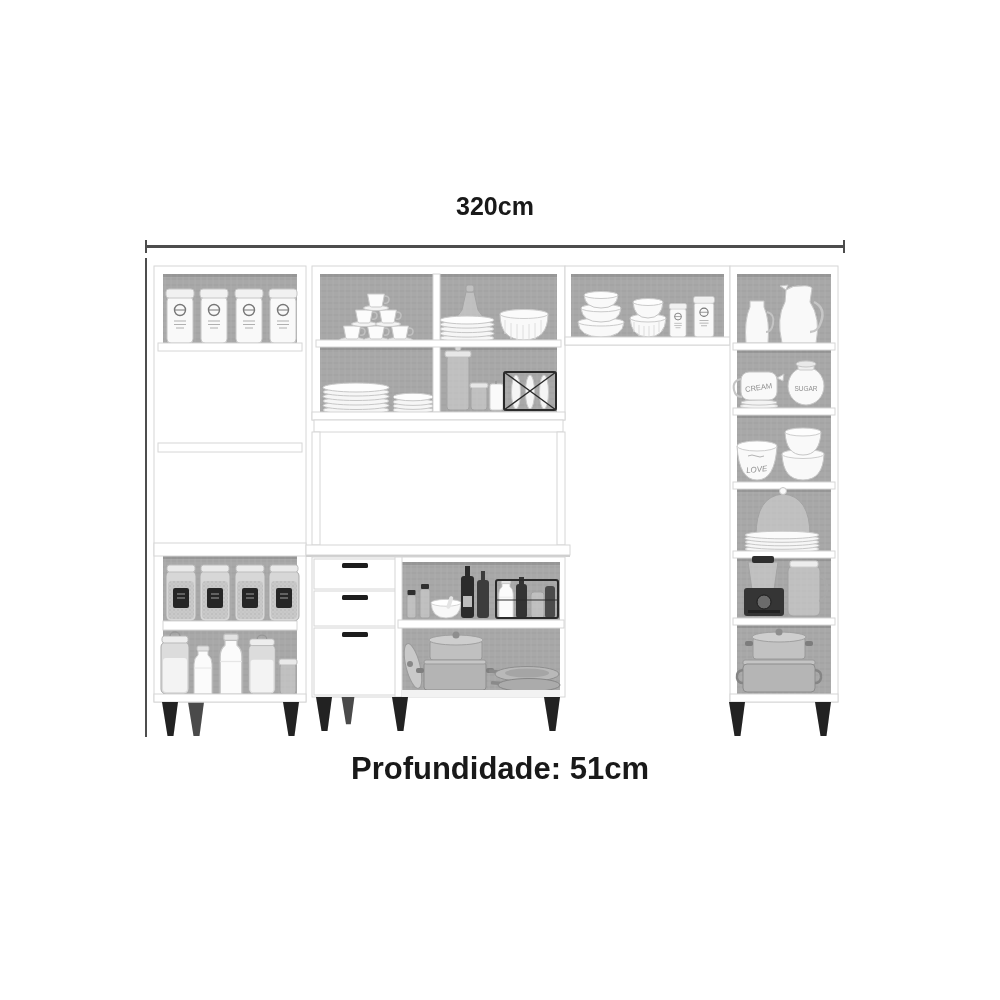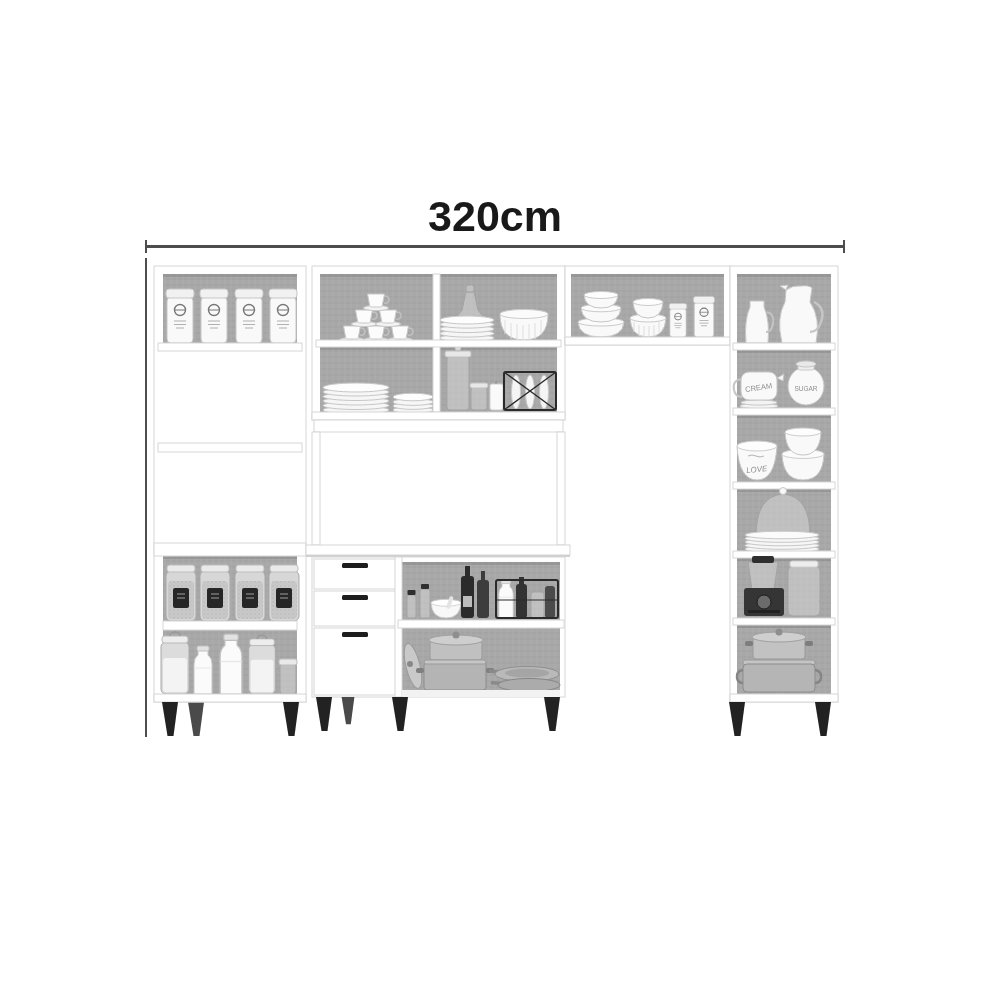--- a/index.html
+++ b/index.html
@@ -1,19 +1,19 @@
 <!DOCTYPE html>
 <html><head>
 <meta charset="utf-8">
 <style>
   html,body{margin:0;padding:0;background:#ffffff;}
   .stage{position:relative;width:1000px;height:1000px;background:#ffffff;overflow:hidden;
          font-family:"Liberation Sans",sans-serif;}
   .dim-label{position:absolute;color:#191919;font-weight:bold;letter-spacing:0px;}
-  #wlab{left:146px;top:192px;width:698px;text-align:center;font-size:43px;}
+  #wlab{left:146px;top:192px;width:698px;text-align:center;font-size:25px;}
   #hlab{left:20px;top:473px;width:120px;text-align:center;font-size:35px;}
   #dlab{left:0px;top:751px;width:1000px;text-align:center;font-size:31px;}
   .dim-line{position:absolute;background:#4d4d4d;}
   #hline{left:146px;top:245px;width:698px;height:3px;}
   #htick-l{left:145px;top:240px;width:2px;height:13px;}
   #htick-r{left:843px;top:240px;width:2px;height:13px;}
   #vline{left:145px;top:258px;width:2px;height:479px;}
   svg{position:absolute;left:0;top:0;}
   .panel{fill:#ffffff;stroke:#d6d6d6;stroke-width:1;}
   .wit{fill:#f9f9f9;stroke:#c6c6c6;stroke-width:1;}
@@ -24,20 +24,21 @@
 </head>
 <body>
 
 <div class="stage">
 
   <div id="wlab" class="dim-label">320cm</div>
   <div id="hline" class="dim-line"></div>
   <div id="htick-l" class="dim-line"></div>
   <div id="htick-r" class="dim-line"></div>
   <div id="vline" class="dim-line"></div>
+  <div id="dlab" class="dim-label">Profundidade: 51cm</div>
 
   <svg width="1000" height="1000" viewBox="0 0 1000 1000">
     <defs>
       <pattern id="linen" width="6" height="6" patternUnits="userSpaceOnUse">
         <rect width="6" height="6" fill="#a8a8a8"></rect>
         <path d="M0,3 H6" stroke="#a1a1a1" stroke-width="1"></path>
         <path d="M3,0 V6" stroke="#aeaeae" stroke-width="0.8"></path>
       </pattern>
       <pattern id="speckle" width="4" height="4" patternUnits="userSpaceOnUse">
         <rect width="4" height="4" fill="#c9c9c9"></rect>

